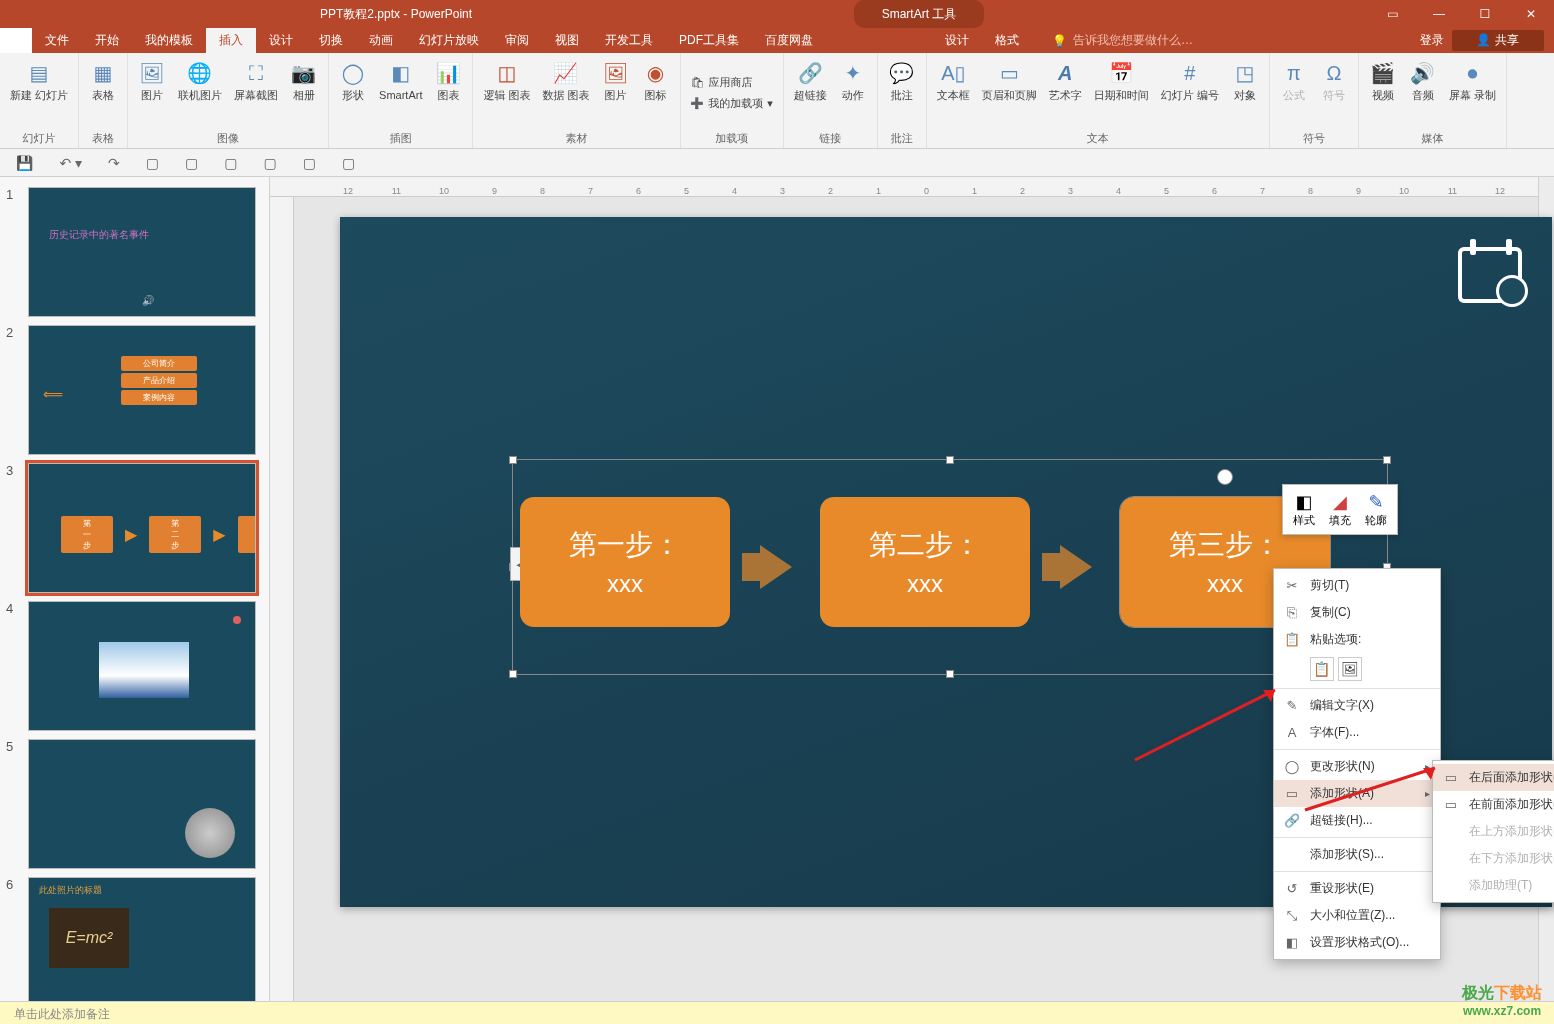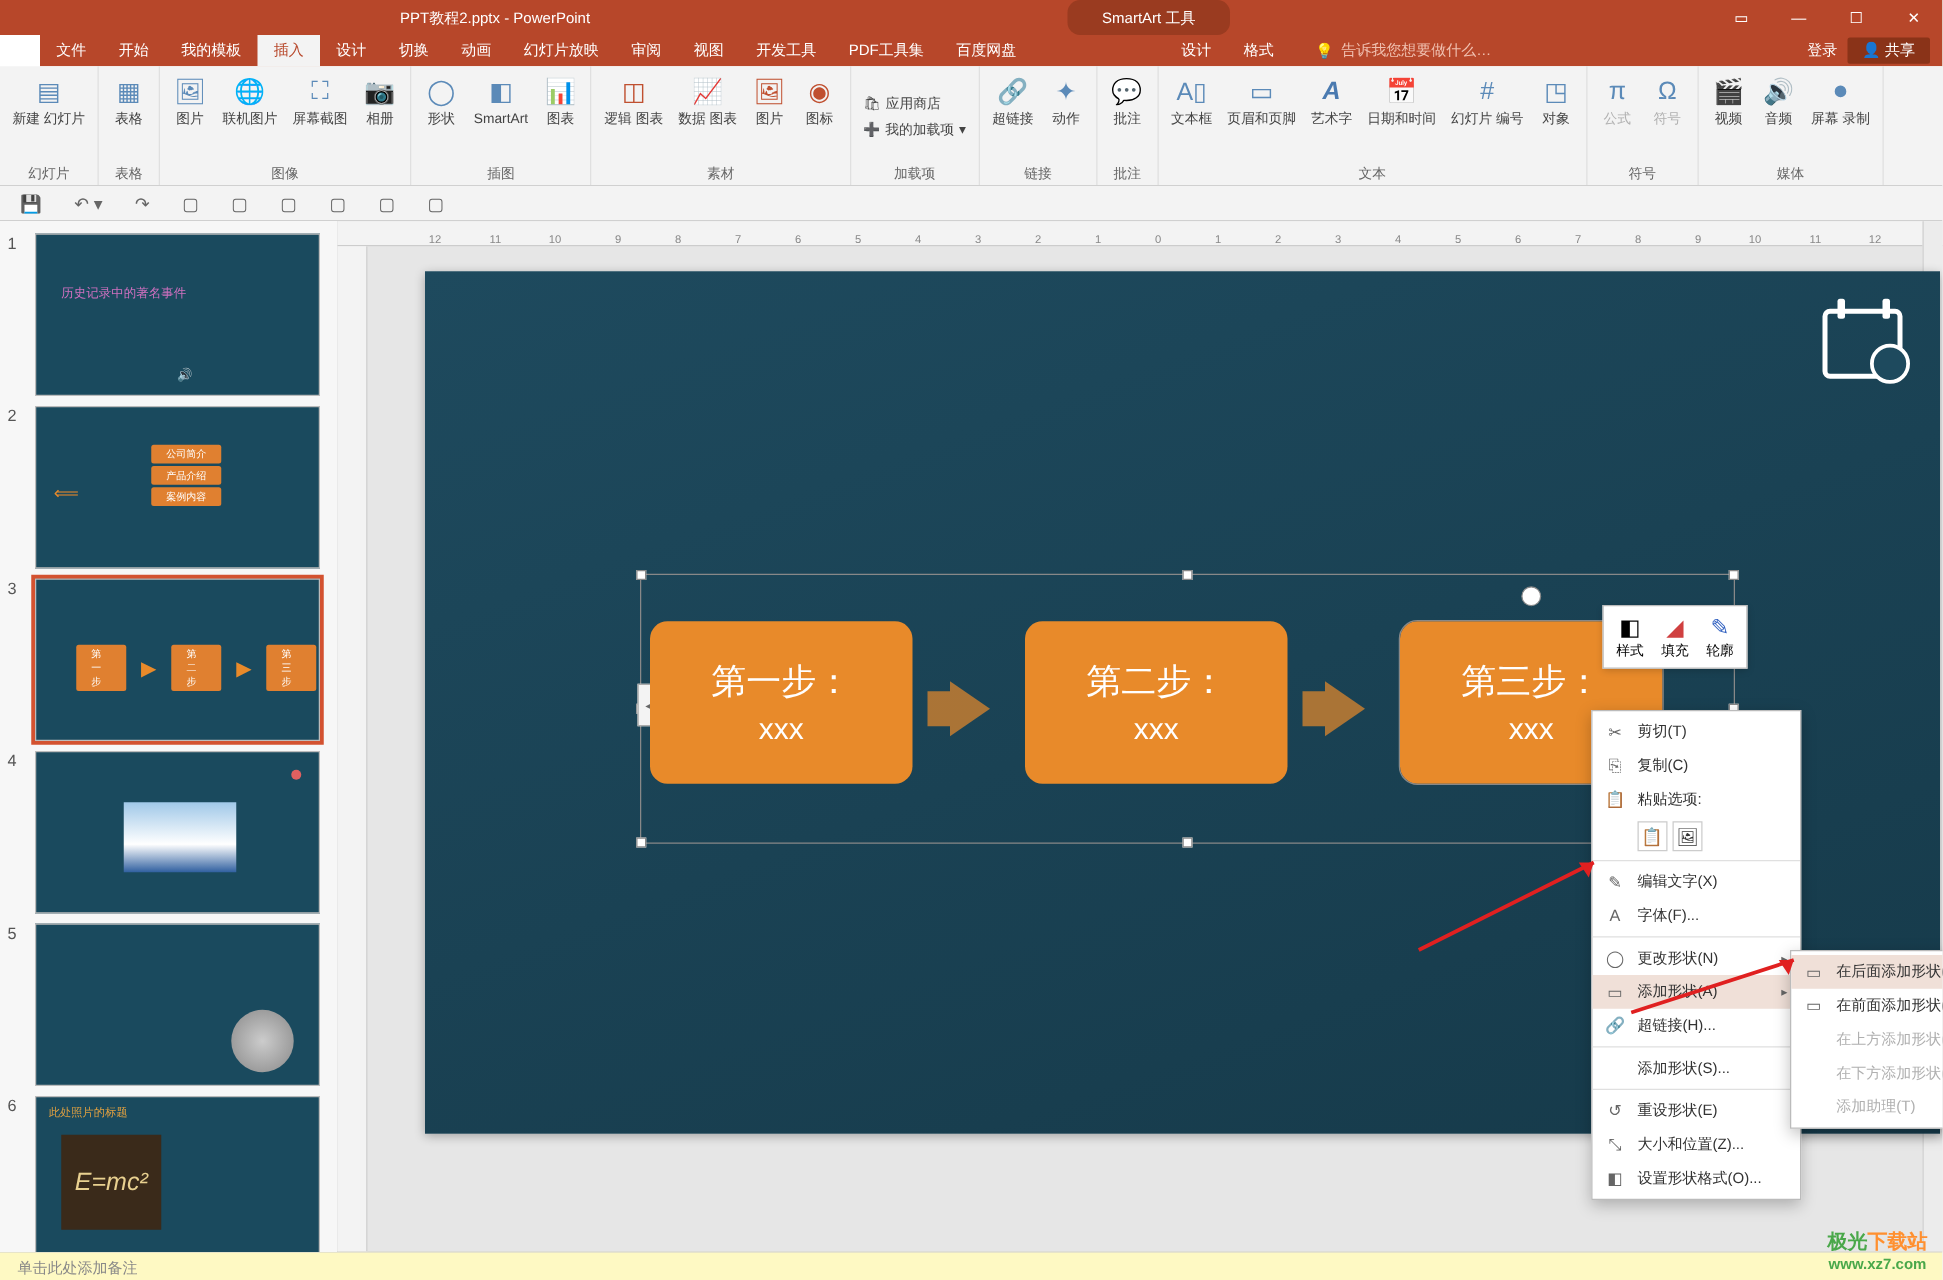--- a/index.html
+++ b/index.html
@@ -11,21 +11,21 @@
 .titlebar .tooltab { position: absolute; left: 854px; top: 0; width: 130px; text-align: center; background: #9a3b20; height: 28px; line-height: 28px; border-radius: 10px; }
 .titlebar .wbtns { margin-left: auto; display: flex; }
 .titlebar .wbtn { width: 46px; height: 28px; display: flex; align-items: center; justify-content: center; cursor: pointer; }
 
 
 .menutabs { height: 25px; background: #b7472a; display: flex; align-items: center; color: #fff; font-size: 12px; margin-left: 32px; }
 .menutabs .tab { padding: 0 13px; height: 25px; display: flex; align-items: center; cursor: pointer; }
 .menutabs .tab.active { background: #f3f3f3; color: #b7472a; }
 .menutabs .tell { margin-left: 20px; color: #f0c0b0; display: flex; align-items: center; gap: 6px; }
 .menutabs .right { margin-left: auto; display: flex; align-items: center; gap: 8px; padding-right: 10px; }
-.menutabs .share { background: #8a3318; padding: 2px 12px; border-radius: 2px; }
+.menutabs .share { background: #8a3318; padding: 2px 25px; border-radius: 2px; }
 
 
 .ribbon { height: 96px; background: #f3f3f3; border-bottom: 1px solid #d0d0d0; display: flex; font-size: 11px; color: #444; }
 .ribbon .group { border-right: 1px solid #e0e0e0; display: flex; flex-direction: column; align-items: center; padding: 4px 6px 2px; }
 .ribbon .group .items { display: flex; gap: 4px; flex: 1; }
 .ribbon .group .glabel { font-size: 11px; color: #666; padding-top: 2px; }
 .ribbon .btn { display: flex; flex-direction: column; align-items: center; justify-content: flex-start; padding: 2px 4px; cursor: pointer; min-width: 36px; }
 .ribbon .btn .ico { width: 28px; height: 28px; display: flex; align-items: center; justify-content: center; font-size: 20px; color: #5b8ab8; }
 .ribbon .btn .lbl { font-size: 11px; text-align: center; line-height: 13px; margin-top: 2px; }
 .ribbon .vstack { display: flex; flex-direction: column; gap: 2px; justify-content: center; }
@@ -36,21 +36,21 @@
 .qat { height: 28px; background: #f3f3f3; border-bottom: 1px solid #d0d0d0; display: flex; align-items: center; gap: 14px; padding: 0 10px; font-size: 14px; color: #666; }
 .qat .qbtn { cursor: pointer; padding: 2px 6px; }
 
 
 .main { display: flex; height: 824px; background: #e6e6e6; }
 .thumbs { width: 270px; background: #f7f7f7; overflow-y: auto; border-right: 1px solid #d0d0d0; padding: 6px 0; }
 .thumb-row { display: flex; padding: 4px 6px; gap: 8px; }
 .thumb-row .num { font-size: 13px; color: #555; width: 14px; }
 .thumb { width: 228px; height: 130px; background: #1a4a5e; border: 1px solid #bbb; position: relative; overflow: hidden; }
 .thumb.sel { outline: 3px solid #d35230; }
-.thumb .mini-box { background: #e08030; color: #fff; font-size: 8px; padding: 2px 12px; border-radius: 2px; margin: 2px; }
+.thumb .mini-box { background: #e08030; color: #fff; font-size: 8px; padding: 2px 22px; border-radius: 2px; margin: 2px; }
 
 .canvas-area { flex: 1; position: relative; background: #e6e6e6; }
 .ruler-h { height: 20px; background: #f3f3f3; border-bottom: 1px solid #ccc; font-size: 9px; color: #888; display: flex; align-items: flex-end; padding-left: 35px; overflow: hidden; }
 .ruler-h span { display: inline-block; width: 48px; text-align: right; }
 .ruler-v { position: absolute; left: 0; top: 20px; width: 24px; bottom: 0; background: #f3f3f3; border-right: 1px solid #ccc; }
 
 .slide { position: absolute; left: 70px; top: 40px; width: 1212px; height: 690px; background: linear-gradient(160deg, #1e4a5e 0%, #163a4a 100%); box-shadow: 0 2px 8px rgba(0,0,0,.3); }
 .cal-icon { position: absolute; right: 30px; top: 30px; width: 64px; height: 56px; border: 4px solid #fff; border-radius: 6px; }
 .cal-icon::before { content:''; position:absolute; top:-12px; left:8px; width:6px; height:16px; background:#fff; border-radius:2px; box-shadow: 36px 0 #fff; }
 .cal-icon::after { content:''; position:absolute; bottom:-8px; right:-10px; width:26px; height:26px; border:3px solid #fff; border-radius:50%; background:#1e4a5e; }
@@ -372,21 +372,21 @@
     <div class="thumb-row">
         <div class="num">5</div>
       <div class="thumb">
         <div style="position:absolute;bottom:10px;right:20px;width:50px;height:50px;border-radius:50%;background:radial-gradient(#ccc,#888)"></div>
       </div>
     </div>
     <div class="thumb-row">
         <div class="num">6</div>
       <div class="thumb">
         <div style="position:absolute;top:6px;left:10px;color:#e0a040;font-size:9px">此处照片的标题</div>
-        <div style="position:absolute;top:30px;left:20px;width:80px;height:76px;background:#3a2a1a;color:#e8d090;font-size:20px;font-style:italic;display:flex;align-items:center;justify-content:center">E=mc²</div>
+        <div style="position:absolute;top:30px;left:20px;width:80px;height:60px;background:#3a2a1a;color:#e8d090;font-size:16px;font-style:italic;display:flex;align-items:center;justify-content:center">E=mc²</div>
       </div>
     </div>
   </div>
 
   <div class="canvas-area">
     <div class="ruler-h" id="ruler-h">
         <span>12</span>
         <span>11</span>
         <span>10</span>
         <span>9</span>

